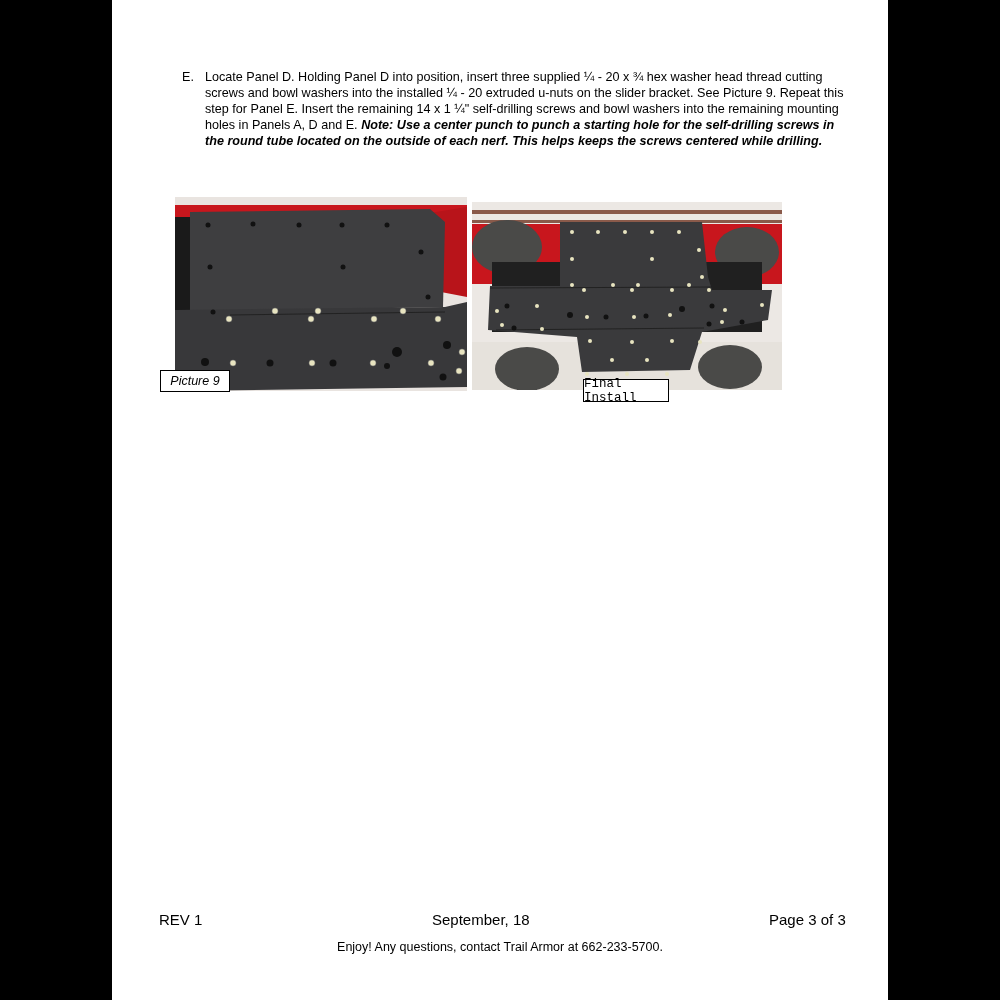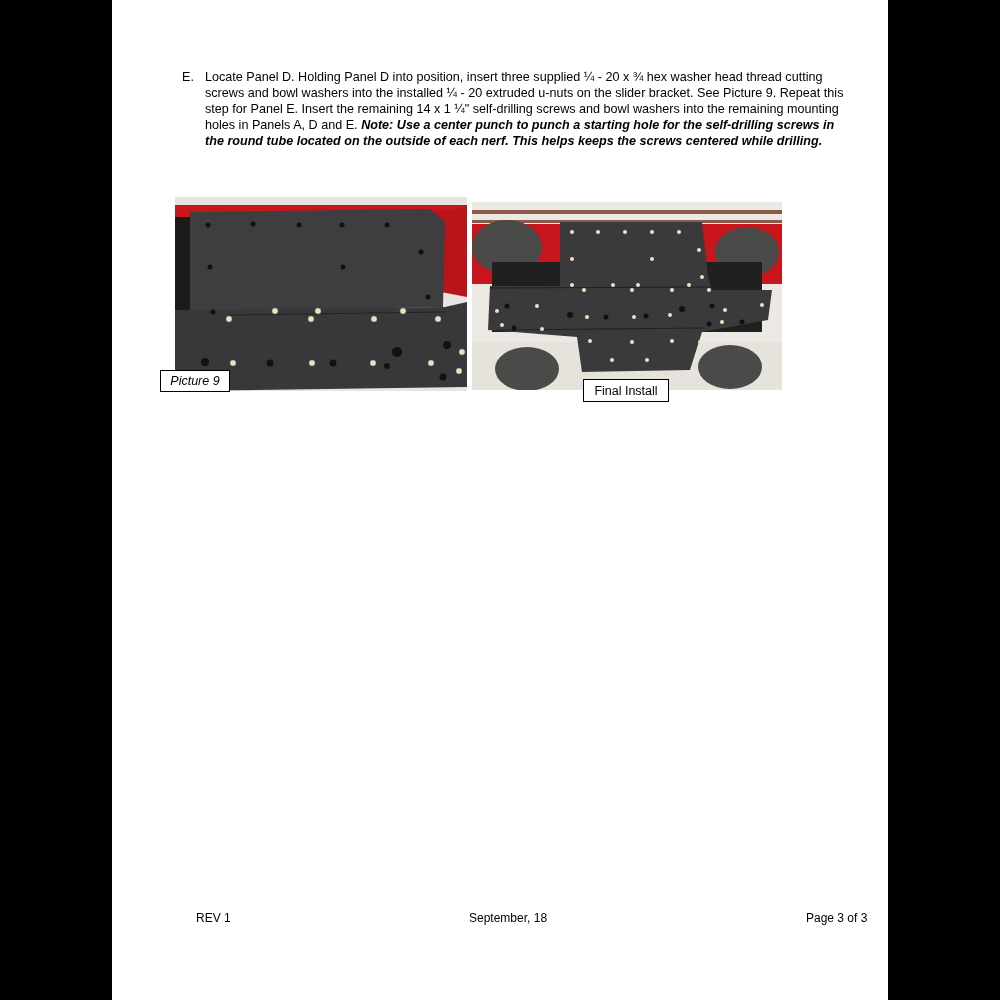--- a/index.html
+++ b/index.html
@@ -7,21 +7,21 @@
          font-family:"Liberation Sans", sans-serif; color:#000; }
   .page { position:absolute; left:112px; top:0; width:776px; height:1000px; background:#fff; }
   .step { position:absolute; left:70px; top:69px; width:666px; font-size:12.6px; line-height:16px; }
   .step-letter { position:absolute; left:0; top:0; }
   .step-text { position:absolute; left:23px; top:0; width:643px; }
   .step-text b { font-style:italic; font-weight:bold;margin-top:15px; }
   .photo { position:absolute; overflow:hidden; }
   .photo svg { display:block; }
   .caption { position:absolute; background:#fff; border:1px solid #000; font-size:12.5px;
              display:flex; align-items:center; justify-content:center; box-sizing:border-box; }
-  .footer { position:absolute; font-size:12px; top:911px;margin-left:37px; }
+  .footer { position:absolute; font-size:15px; top:911px; }
   .contact { position:absolute; top:940px; left:0; width:776px; text-align:center; font-size:12.5px; }
 </style>
 </head>
 <body>
 
 <div class="page">
 
   <div class="step">
     <span class="step-letter">E.</span>
     <div class="step-text">
@@ -135,18 +135,19 @@
           <circle cx="134" cy="115" r="2.5"></circle>
         <circle cx="174" cy="114" r="2.5"></circle>
           <circle cx="210" cy="107" r="3"></circle>
           <circle cx="240" cy="104" r="2.5"></circle>
         <circle cx="42" cy="126" r="2.5"></circle>
           <circle cx="237" cy="122" r="2.5"></circle>
           <circle cx="270" cy="120" r="2.5"></circle>
       </g>
     </svg>
   </div>
-  <div class="caption" style="left:471px;top:379px;width:86px;height:23px;">Final Install</div>
+  <div class="caption" style="left:471px;top:379px;width:86px;height:23px;font-family:Liberation Mono, monospace;">Final Install</div>
 
   <div class="footer" style="left:47px;">REV 1</div>
   <div class="footer" style="left:320px;">September, 18</div>
   <div class="footer" style="left:657px;">Page 3 of 3</div>
+  <div class="contact">Enjoy!  Any questions, contact Trail Armor at 662-233-5700.</div>
 </div>
 
 </body></html>

